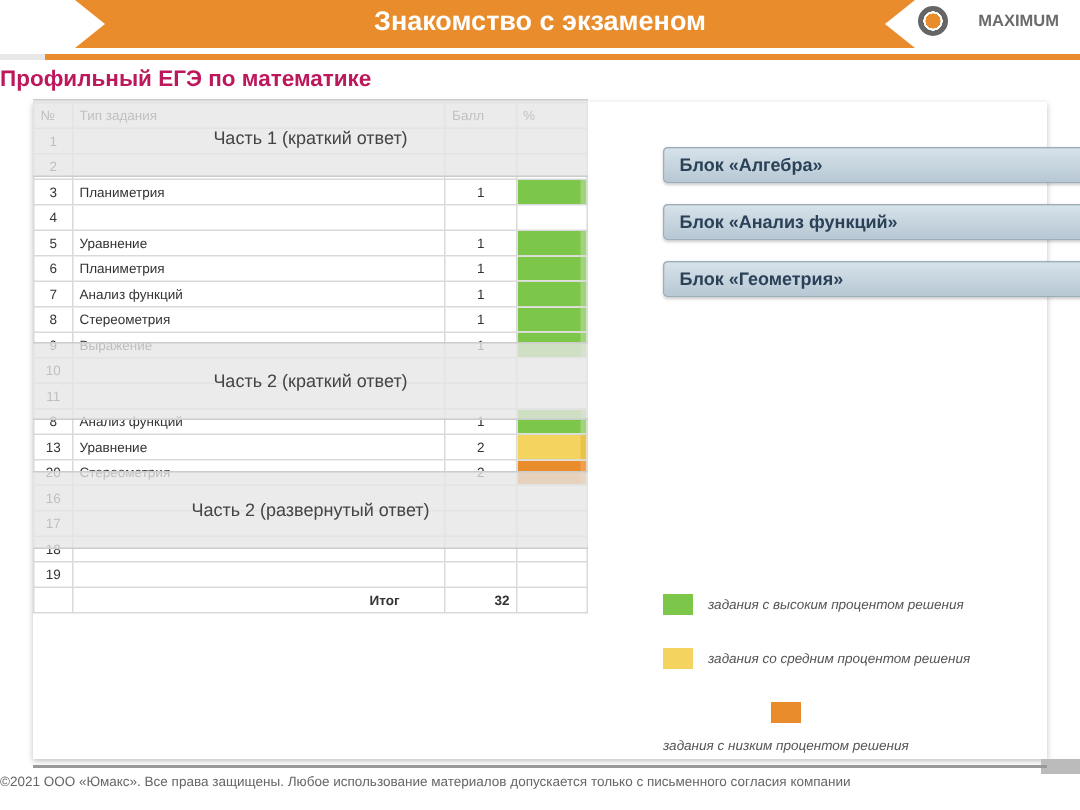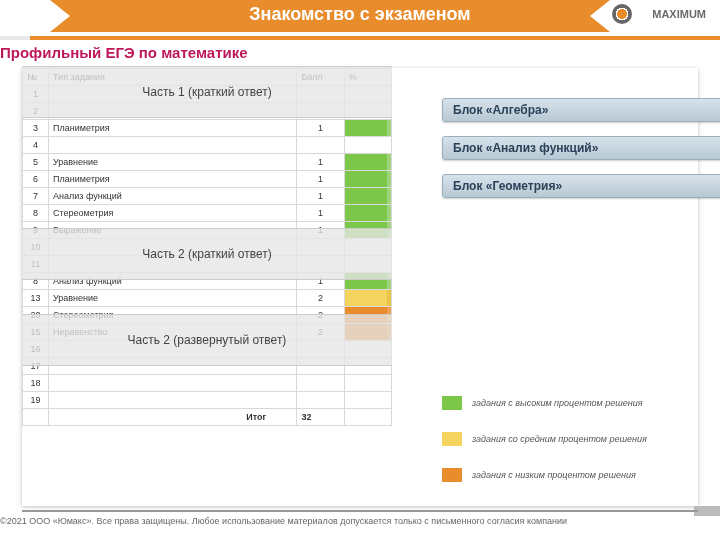--- a/index.html
+++ b/index.html
@@ -79,21 +79,21 @@
   .pct-mid  { background:#f4d35e; border-right:4px solid #e8c54a; }
   .pct-low  { background:#e88c2c; border-right:4px solid #f0a050; }
   
   .sect {
     position: absolute; left: 0; width: 370px;
     background: rgba(230,230,230,0.78);
     color:#444; font-weight:normal; font-size:12px;
     text-align:center; padding:19px 0;
     box-shadow: inset 0 -1px 0 #ccc, inset 0 1px 0 #ccc;
   }
-  tr.total td { font-weight: bold; text-align:left; }
+  tr.total td { font-weight: bold; text-align:right; }
   tr.total td.type { text-align:right; padding-right:30px;}
   
   .block-btn {
     position: absolute; left: 420px; width: 290px; height: 24px;
     background: linear-gradient(#d7e2ea, #b7c8d4);
     border: 1px solid #9aaebc; border-radius: 3px;
     color:#2a4158; font-weight:bold; font-size:12px;
     display:flex; align-items:center; padding-left:10px;
     box-shadow: 0 1px 2px rgba(0,0,0,0.2);
   }
@@ -243,28 +243,20 @@
           </tr>
           <tr>
             <td class="num">20</td>
             <td>Стереометрия</td>
             <td class="score">2</td>
             <td class="pct-cell">
               <div class="pct-fill pct-low"></div>
             </td>
           </tr>
           <tr>
-            <td class="num">15</td>
-            <td>Неравенство</td>
-            <td class="score">2</td>
-            <td class="pct-cell">
-              <div class="pct-fill pct-low"></div>
-            </td>
-          </tr>
-          <tr>
             <td class="num">16</td>
             <td></td>
             <td class="score"></td>
             <td class="pct-cell"></td>
           </tr>
           <tr>
             <td class="num">17</td>
             <td></td>
             <td class="score"></td>
             <td class="pct-cell"></td>
@@ -302,21 +294,21 @@
   <div class="block-btn" style="top:106px;">Блок «Геометрия»</div>
 
   <div class="legend" style="top:308px;">
     <div class="sw sw-high"></div>
     <span>задания с высоким процентом решения</span>
   </div>
   <div class="legend" style="top:344px;">
     <div class="sw sw-mid"></div>
     <span>задания со средним процентом решения</span>
   </div>
-  <div class="legend" style="top:380px;">
+  <div class="legend" style="top:380px;flex-direction:column;">
     <div class="sw sw-low"></div>
     <span>задания с низким процентом решения</span>
   </div>
 </div>
 
 <div class="side-tab"></div>
 <div class="footer-line"></div>
 <div class="footer-text">©2021 ООО «Юмакс». Все права защищены. Любое использование материалов допускается только с  письменного согласия компании</div>
 
 </body></html>

